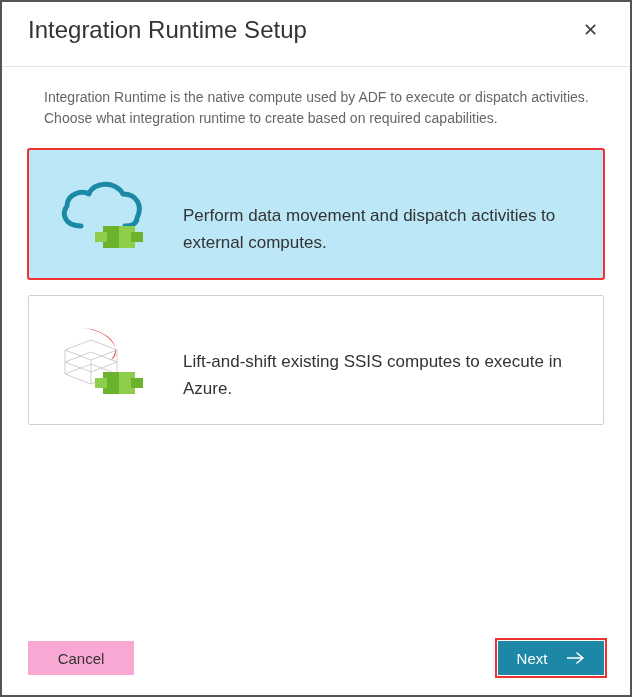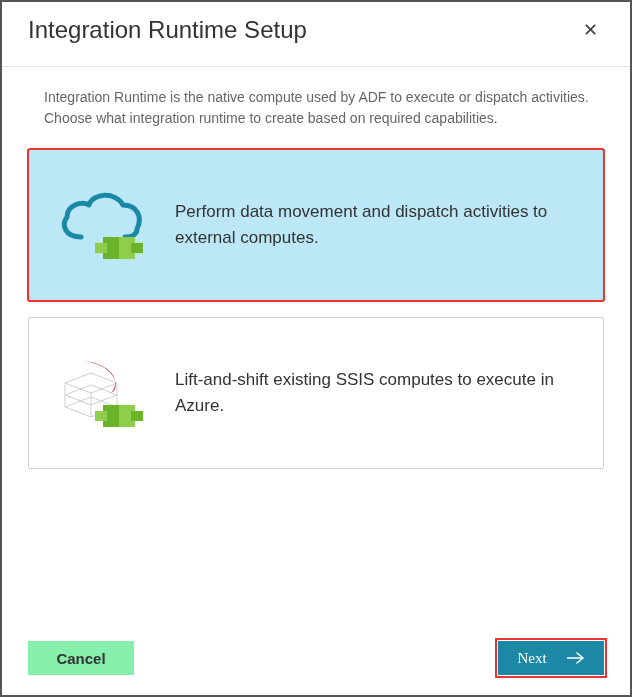--- a/index.html
+++ b/index.html
@@ -45,23 +45,23 @@
   .options {
     padding: 0 26px;
     display: flex;
     flex-direction: column;
     gap: 16px;
   }
   .option {
     border: 1px solid #d0d0d0;
     border-radius: 2px;
     display: flex;
-    align-items: center;
-    padding: 33px 24px;
-    gap: 24px;
+    align-items: flex-end;
+    padding: 22px 24px;
+    gap: 32px;
     cursor: pointer;
     min-height: 130px;
   }
   .option.selected {
     background: #bbe7f6;
     outline: 2px solid #e33;
     outline-offset: -1px;
     border-color: #e33;
   }
   .option-icon {
@@ -89,31 +89,29 @@
     height: 34px;
     min-width: 106px;
     display: inline-flex;
     align-items: center;
     justify-content: center;
     cursor: pointer;
     border: none;
     font-family: inherit;
   }
   .btn-cancel {
-    background: #86efac;
+    background: #f9a8d4;
     color: #333;
-    font-weight: bold;
   }
   .btn-next {
     background: #1c88a6;
     color: #fff;
     outline: 2px solid #e33;
     outline-offset: 1px;
     gap: 20px;
-    font-family: Liberation Serif, serif;
   }
   .arrow {
     display: inline-flex;
     align-items: center;
   }
 </style>
 </head>
 <body>
 
 <div class="header">

